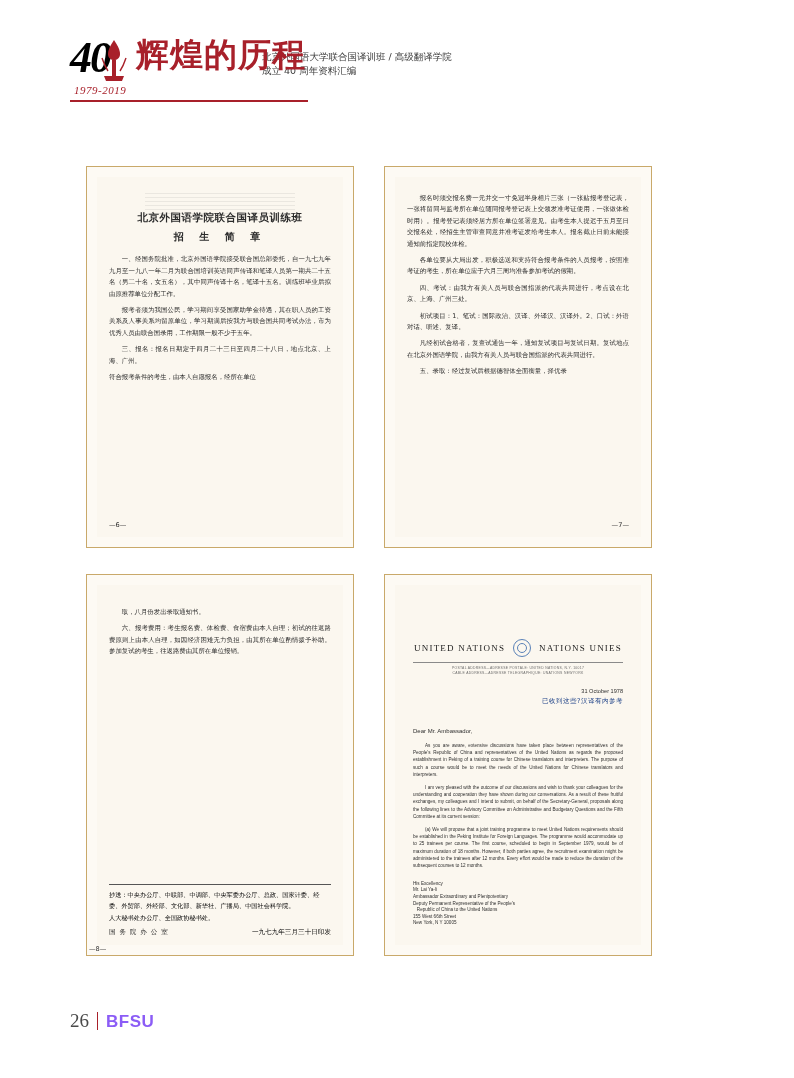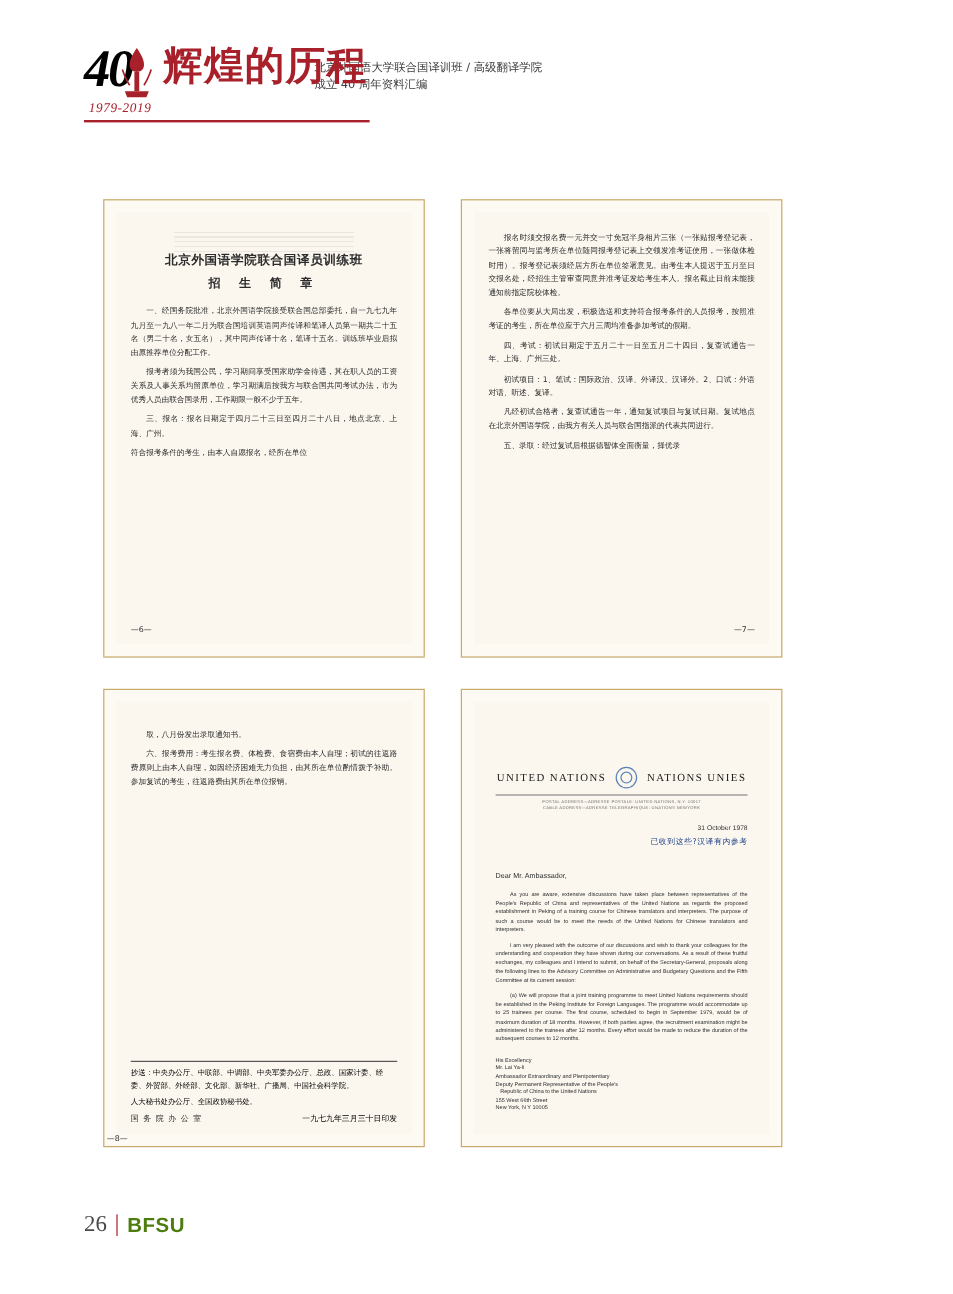--- a/index.html
+++ b/index.html
@@ -300,21 +300,21 @@
   .folio-bar {
     width: 1px;
     height: 18px;
     background: #a8202a;
     margin-bottom: 2px;
   }
   .folio-brand {
     font-family: "Liberation Sans", sans-serif;
     font-size: 17px;
     font-weight: bold;
-    color: #4d7c0f;
+    color: #8b5cf6;
     letter-spacing: 0.5px;
     text-align: center;
   }
 </style>
 </head>
 <body>
 
 <div class="page-header">
   <div class="logo-block">
     <div class="logo-40">40</div>
@@ -350,21 +350,21 @@
       </div>
       <div class="pagenum left">—6—</div>
     </div>
   </div>
 
   <div class="scan">
     <div class="scan-inner">
       <div class="cn-doc" style="padding-top:16px;">
         <p class="cn-p">报名时须交报名费一元并交一寸免冠半身相片三张（一张贴报考登记表，一张将留同与监考所在单位随同报考登记表上交领发准考证使用，一张做体检时用）。报考登记表须经居方所在单位签署意见。由考生本人提迟于五月至日交报名处，经招生主管审查同意并准考证发给考生本人。报名截止日前未能接通知前指定院校体检。</p>
         <p class="cn-p">各单位要从大局出发，积极选送和支持符合报考条件的人员报考，按照准考证的考生，所在单位应于六月三周均准备参加考试的假期。</p>
-        <p class="cn-p">四、考试：初试日期定于五月二十一日至五月二十四日，复查试通告一年、上海、广州三处。</p>
+        <p class="cn-p">四、考试：由我方有关人员与联合国指派的代表共同进行，考点设在北京、上海、广州三处。</p>
         <p class="cn-p">初试项目：1、笔试：国际政治、汉译、外译汉、汉译外。2、口试：外语对话、听述、复译。</p>
         <p class="cn-p">凡经初试合格者，复查试通告一年，通知复试项目与复试日期。复试地点在北京外国语学院，由我方有关人员与联合国指派的代表共同进行。</p>
         <p class="cn-p">五、录取：经过复试后根据德智体全面衡量，择优录</p>
       </div>
       <div class="pagenum right">—7—</div>
     </div>
   </div>
 
   <div class="scan">
     <div class="scan-inner">

